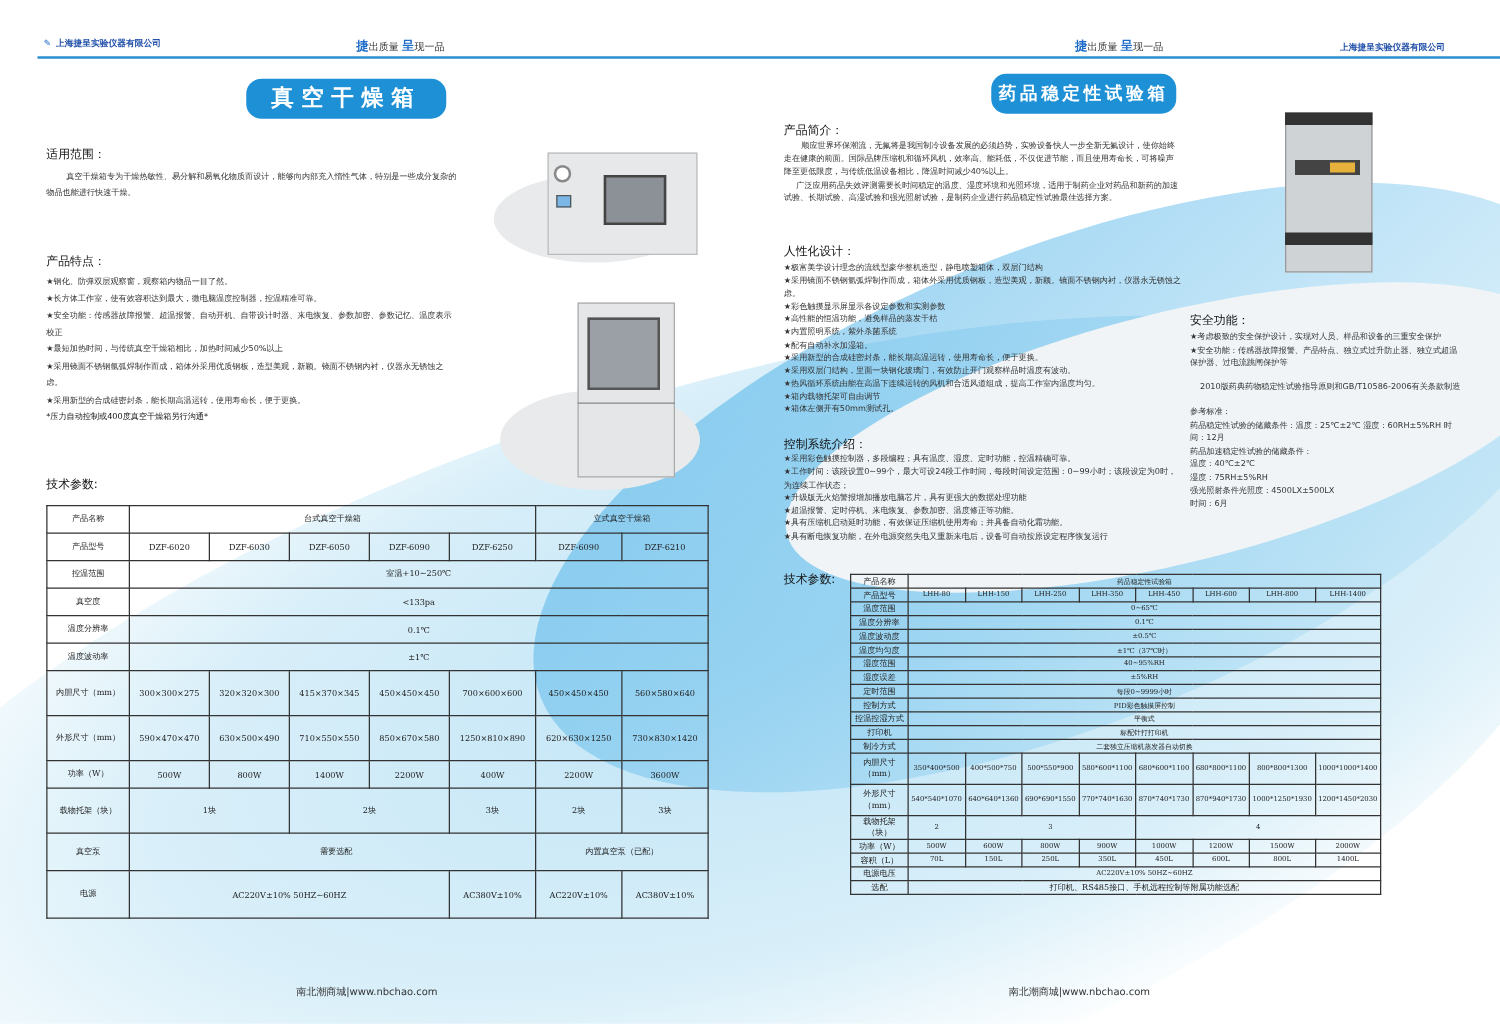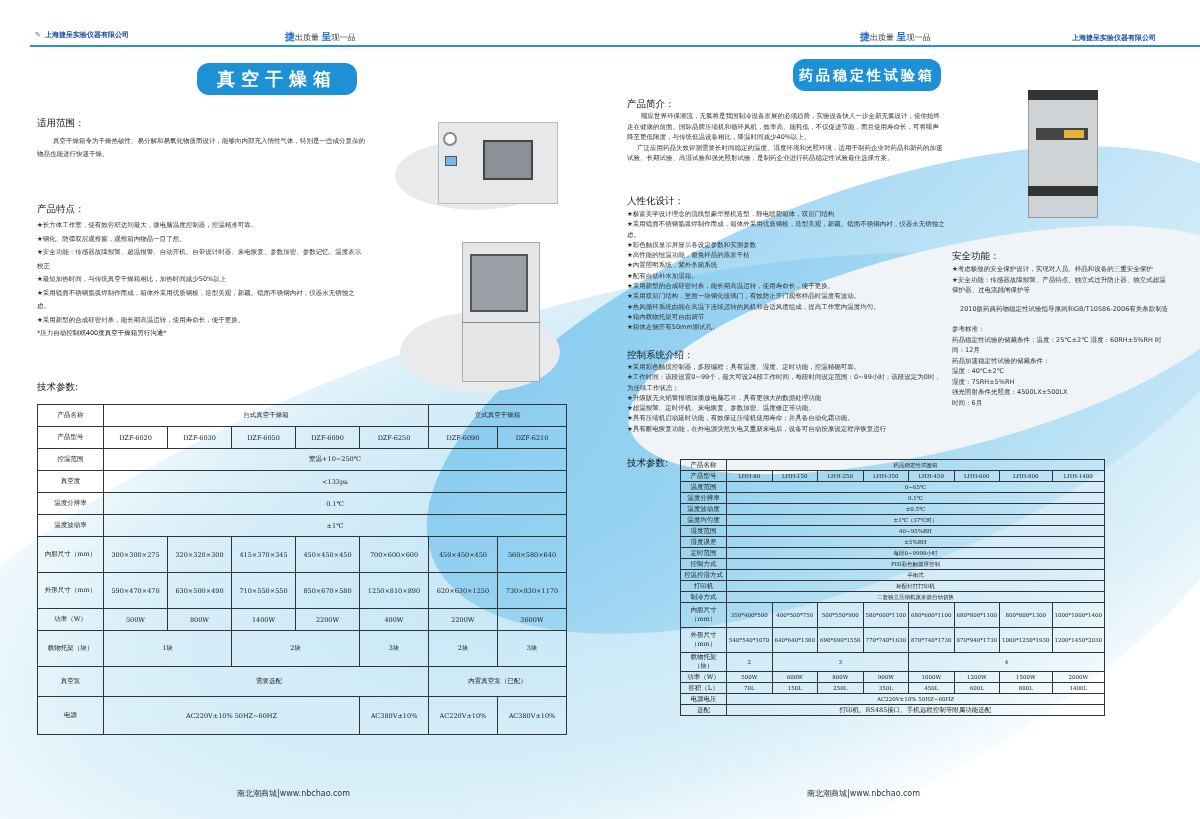--- a/index.html
+++ b/index.html
@@ -56,22 +56,22 @@
   </div>
   <div class="prod-img" style="left:400px;top:232px;width:170px;height:160px">
     <div style="position:absolute;left:0;top:80px;width:160px;height:80px;border-radius:50%;background:#e8eaec"></div>
     <div style="position:absolute;left:62px;top:10px;width:78px;height:140px;background:#e4e6e8;border:1px solid #aaa"></div>
     <div style="position:absolute;left:70px;top:22px;width:58px;height:58px;background:#9aa0a6;border:2px solid #555"></div>
     <div style="position:absolute;left:62px;top:90px;width:78px;height:1px;background:#888"></div>
   </div>
 
   <div class="h3" style="left:37px;top:203px">产品特点：</div>
   <div class="txt" style="left:37px;top:219px;width:330px;line-height:13.5px">
+    <div>★钢化、防弹双层观察窗，观察箱内物品一目了然。</div>
     <div>★长方体工作室，使有效容积达到最大，微电脑温度控制器，控温精准可靠。</div>
-    <div>★钢化、防弹双层观察窗，观察箱内物品一目了然。</div>
     <div>★安全功能：传感器故障报警、超温报警、自动开机、自带设计时器、来电恢复、参数加密、参数记忆、温度表示校正</div>
     <div>★最短加热时间，与传统真空干燥箱相比，加热时间减少50%以上</div>
     <div>★采用镜面不锈钢氩弧焊制作而成，箱体外采用优质钢板，造型美观，新颖。镜面不锈钢内衬，仪器永无锈蚀之虑。</div>
     <div>★采用新型的合成硅密封条，能长期高温运转，使用寿命长，便于更换。</div>
     <div style="font-weight:normal;color:#111">*压力自动控制或400度真空干燥箱另行沟通*</div>
   </div>
 
   <div class="h3" style="left:37px;top:381px">技术参数:</div>
 
   <table class="t1" style="left:37px;top:404px;width:530px">
@@ -118,21 +118,21 @@
           <td>560×580×640</td>
         </tr>
     <tr style="height:36px">
           <td>外形尺寸（mm）</td>
       <td>590×470×470</td>
           <td>630×500×490</td>
           <td>710×550×550</td>
           <td>850×670×580</td>
           <td>1250×810×890</td>
           <td>620×630×1250</td>
-          <td>730×830×1170</td>
+          <td>730×830×1420</td>
         </tr>
     <tr>
           <td>功率（W）</td>
       <td>500W</td>
           <td>800W</td>
           <td>1400W</td>
           <td>2200W</td>
           <td>400W</td>
           <td>2200W</td>
           <td>3600W</td>

